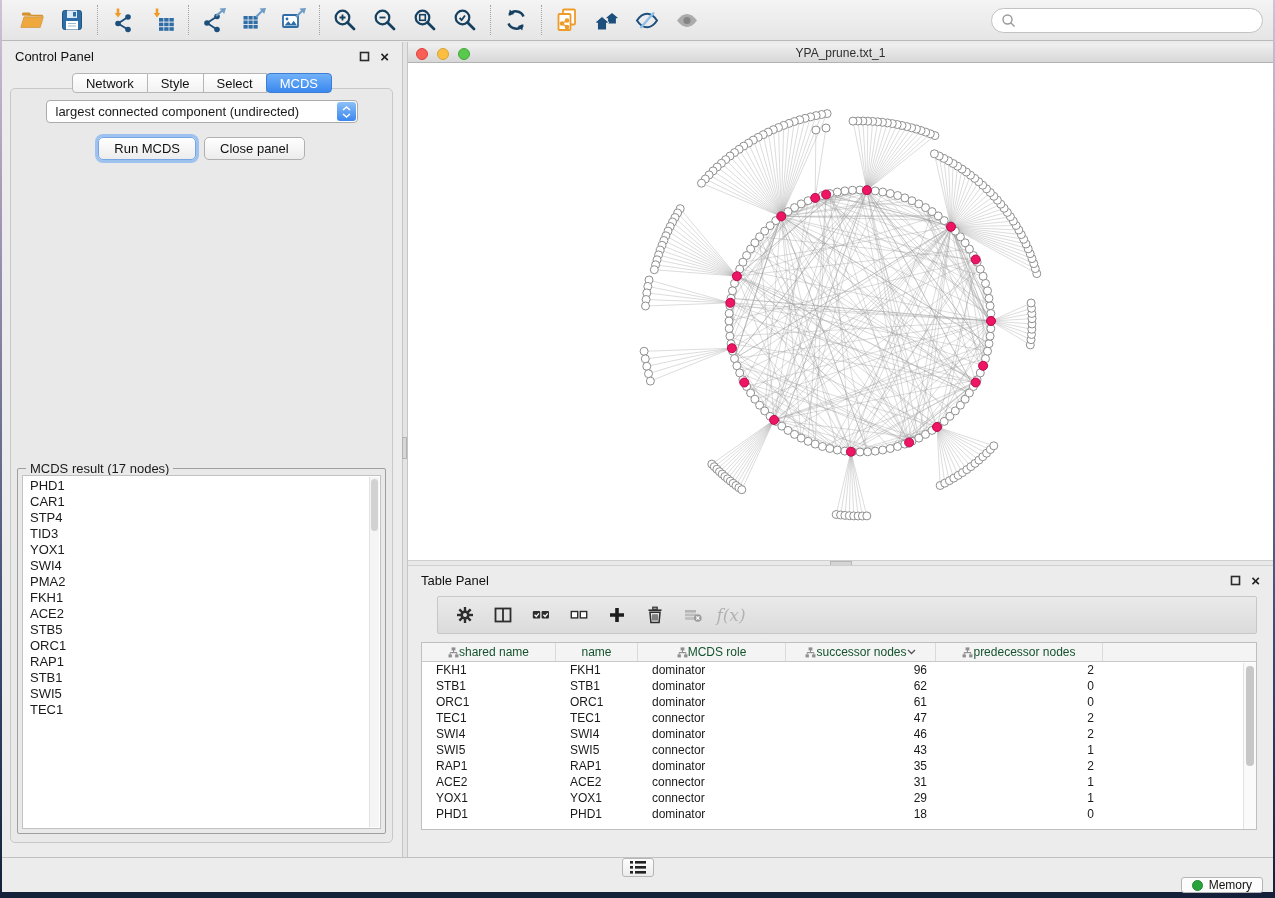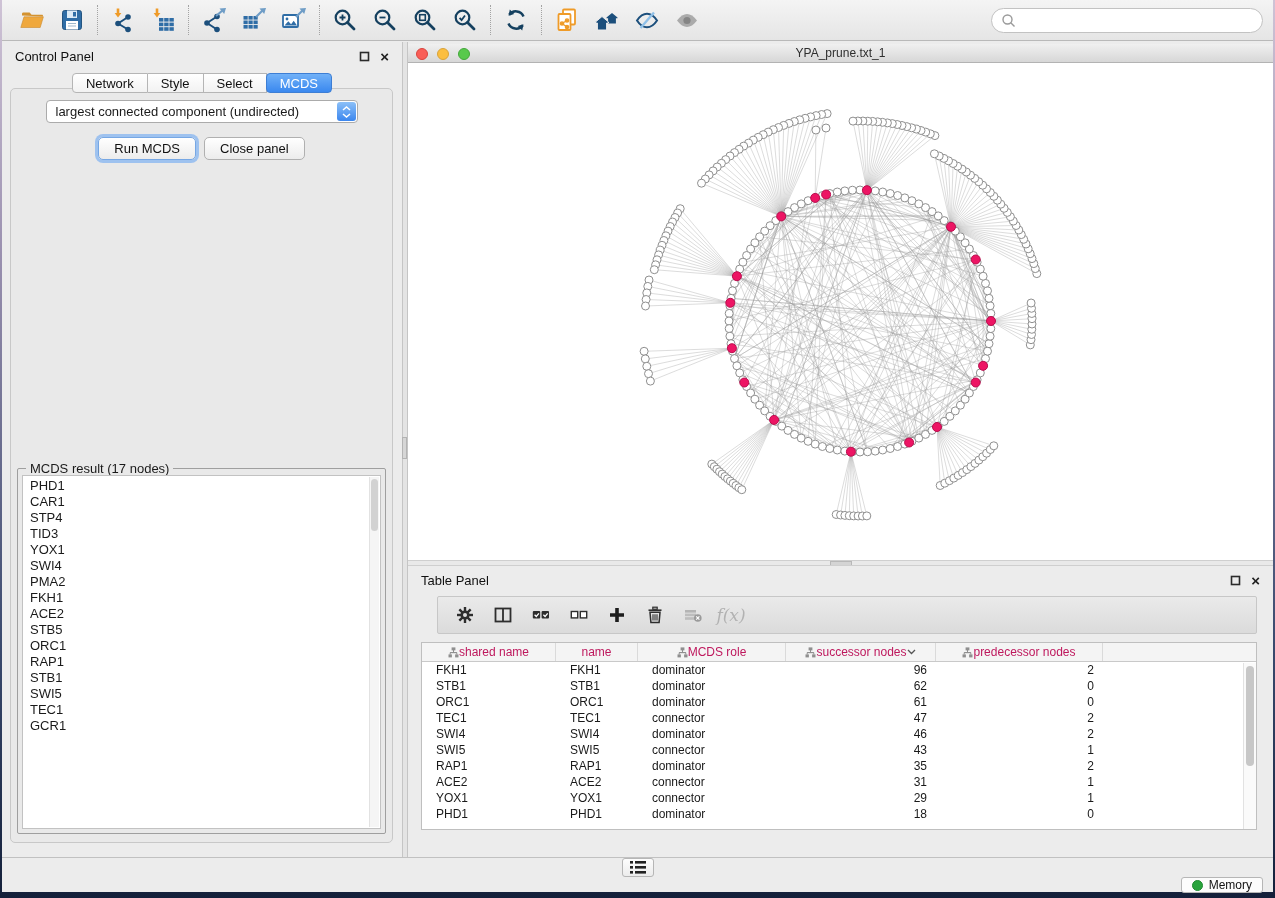--- a/index.html
+++ b/index.html
@@ -87,21 +87,21 @@
   
   #table-panel { position:absolute; top:524px; left:0; right:0; bottom:0; background:#ececec; }
   #tp-toolbar { position:absolute; left:13px; right:16px; top:30px; height:38px;
     background:linear-gradient(#eaeaea,#dbdbdb); border:1px solid #c7c7c7; border-radius:2px;
     display:flex; align-items:center; padding:0 8px;margin-left:16px; }
   .ticon { width:38px; height:30px; display:flex; align-items:center; justify-content:center; flex:none; }
   .fx-glyph { font-family:"DejaVu Serif","Liberation Serif",serif; font-style:italic; font-size:17px; color:#b2b2b2; }
   #tp-table { position:absolute; left:13px; right:16px; top:76px; height:188px; background:#fff;
     border:1px solid #bfbfbf; overflow:hidden; }
   #table-header { display:flex; height:19px; background:#f4f4f4; border-bottom:1px solid #c9c9c9; }
-  .th { display:flex; align-items:center; justify-content:center; gap:0; font-size:12px; color:#be185d;
+  .th { display:flex; align-items:center; justify-content:center; gap:0; font-size:12px; color:#14532d;
     border-right:1px solid #dadada; flex:none; }
   .th.thfill { flex:1; border-right:none; }
   .thl { white-space:nowrap; }
   .trw { display:flex; height:16px; }
   .td { font-size:12px; line-height:16px; padding-left:14px; white-space:nowrap; overflow:hidden; flex:none; }
   .td.num { text-align:right; padding-left:0; padding-right:9px; }
   #tp-scroll { position:absolute; top:20px; right:0; bottom:0; width:13px; background:#fafafa;
     border-left:1px solid #e2e2e2; }
   #tp-scroll .thumb { position:absolute; top:3px; left:2px; width:8px; height:100px; background:#c7c7c7; border-radius:4px; }
   #tp-tabs { position:absolute; left:0; right:0; top:268px; display:flex; justify-content:center; }
@@ -331,21 +331,20 @@
               <div class="mcds-item">SWI4</div>
               <div class="mcds-item">PMA2</div>
               <div class="mcds-item">FKH1</div>
               <div class="mcds-item">ACE2</div>
               <div class="mcds-item">STB5</div>
               <div class="mcds-item">ORC1</div>
               <div class="mcds-item">RAP1</div>
               <div class="mcds-item">STB1</div>
               <div class="mcds-item">SWI5</div>
               <div class="mcds-item">TEC1</div>
-              <div class="mcds-item">GCR1</div>
             </div>
           <div class="scroll-track">
               <div class="scroll-thumb"></div>
             </div>
         </div>
       </div>
     </div>
   </div>
 
   <div id="vsplit">

